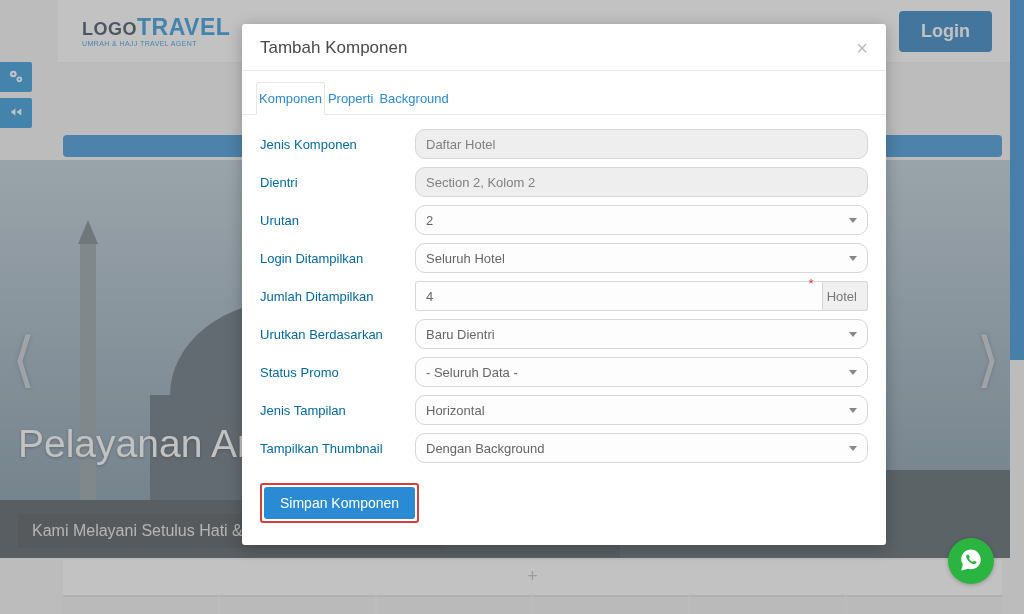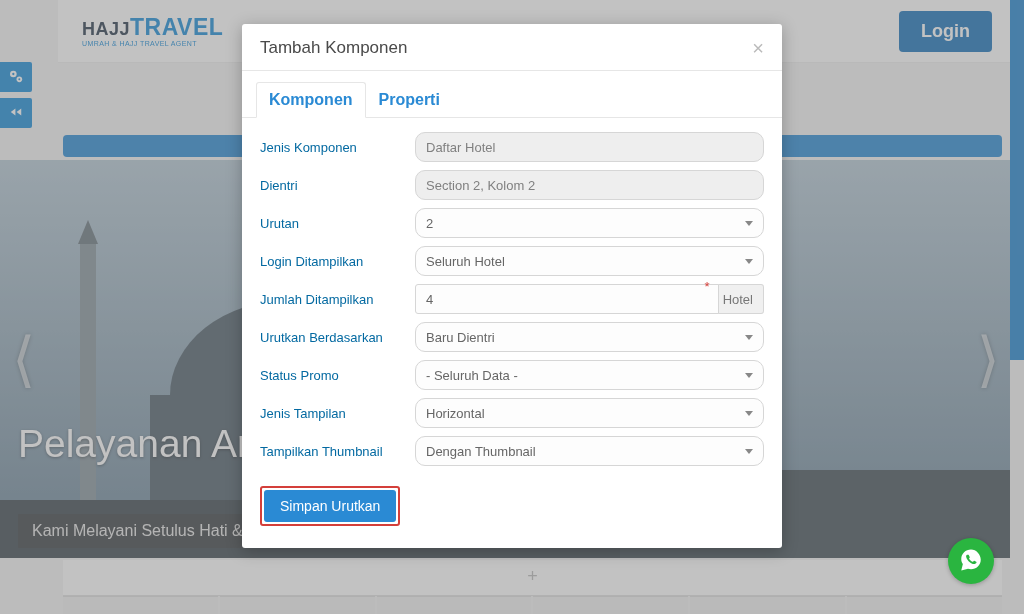--- a/index.html
+++ b/index.html
@@ -147,21 +147,21 @@
   .dim {
     position: absolute;
     inset: 0;
     background: rgba(120,120,120,0.45);
   }
 
   
   .modal {
     position: absolute;
     left: 242px; top: 24px;
-    width: 540px;
+    width: 644px;
     background: #fff;
     border-radius: 3px;
     box-shadow: 0 3px 16px rgba(0,0,0,0.25);
     padding-bottom: 22px;
   }
   .modal-header {
     display: flex;
     justify-content: space-between;
     align-items: center;
     padding: 14px 18px 12px 18px;
@@ -170,30 +170,29 @@
   .modal-title { font-size: 17px; color: #4a4a4a; }
   .modal-close { color: #bbb; font-size: 20px; cursor: pointer; line-height: 1; }
 
   .modal-tabs {
     display: flex;
     padding: 10px 18px 0 14px;
     border-bottom: 1px solid #e6e6e6;
     gap: 0;
   }
   .modal-tab {
-    padding: 8px 12px;
+    padding: 8px 2px;
     color: #2a8ad4;
-    font-size: 16px;
+    font-size: 13px;
     cursor: pointer;
     border: 1px solid transparent;
     border-bottom: none;
     position: relative;
     top: 1px;
     border-radius: 3px 3px 0 0;
-    font-weight: bold;
   }
   .modal-tab.active {
     border-color: #e6e6e6;
     background: #fff;
     border-bottom: 1px solid #fff;
   }
 
   .modal-body { padding: 14px 18px 0 18px; }
   .frow {
     display: flex;
@@ -298,21 +297,21 @@
     <div class="logo">
       <span>
         <svg viewBox="0 0 32 32">
             <rect x="6" y="8" width="20" height="16" rx="1" fill="#2a3b4d"></rect>
             <rect x="6" y="14" width="20" height="4" fill="#caa24a"></rect>
             <ellipse cx="16" cy="27" rx="13" ry="2.2" fill="none" stroke="#1a8cd8" stroke-width="1.4"></ellipse>
           </svg>
       </span>
       <div class="logo-text">
         <div class="main">
-          <span class="dark">HAJJ</span><span class="blue">TRAVEL</span>
+          <span class="dark">LOGO</span><span class="blue">TRAVEL</span>
         </div>
         <div class="sub">UMRAH &amp; HAJJ TRAVEL AGENT</div>
       </div>
     </div>
     <span class="nav-plus">+</span>
   </div>
   <button class="login-btn">Login</button>
 </div>
 
 <div class="side-tabs">
@@ -387,20 +386,21 @@
   <div class="modal-header">
     <div class="modal-title">Tambah Komponen</div>
     <div class="modal-close">
       <span>×</span>
     </div>
   </div>
 
   <div class="modal-tabs">
     <div class="modal-tab active">Komponen</div>
     <div class="modal-tab">Properti</div>
+    <div class="modal-tab">Background</div>
   </div>
 
   <div class="modal-body">
 
     <div class="frow">
       <div class="flabel">Jenis Komponen</div>
       <div class="fctrl">
         <div class="ctrl-box readonly">Daftar Hotel</div>
       </div>
     </div>
@@ -452,29 +452,29 @@
     <div class="frow">
       <div class="flabel">Jenis Tampilan</div>
       <div class="fctrl">
         <div class="ctrl-box select">Horizontal</div>
       </div>
     </div>
 
     <div class="frow">
       <div class="flabel">Tampilkan Thumbnail</div>
       <div class="fctrl">
-        <div class="ctrl-box select">Dengan Thumbnail</div>
+        <div class="ctrl-box select">Dengan Background</div>
       </div>
     </div>
 
   </div>
 
   <div class="modal-footer">
     <span class="save-wrap">
-      <button class="save-btn">Simpan Urutkan</button>
+      <button class="save-btn">Simpan Komponen</button>
     </span>
   </div>
 </div>
 
 <div class="fab">
   <span>
     <svg viewBox="0 0 32 32">
         <path fill="#fff" d="M16 3C9.4 3 4 8.2 4 14.7c0 2.3.7 4.5 2 6.3L4 29l8.3-2.1c1.2.3 2.4.5 3.7.5 6.6 0 12-5.2 12-11.7S22.6 3 16 3zm6.6 16.4c-.3.8-1.6 1.5-2.3 1.6-.6.1-1.3.1-2.1-.1-2.6-.8-4.9-2.7-6.5-5.1-.9-1.3-1.4-2.8-1.5-3.1-.1-.3-.6-1.7.4-2.8.4-.4.8-.5 1.1-.5h.8c.3 0 .6 0 .9.7l1 2.3c.1.2.1.4 0 .6l-.6.9c-.2.2-.2.4-.1.6 1 1.7 2.3 2.8 4.1 3.7.3.1.5.1.7-.1l.9-1c.2-.2.5-.3.7-.2l2.3 1.1c.3.1.5.3.5.6s-.1.6-.3.8z"></path>
       </svg>
   </span>

